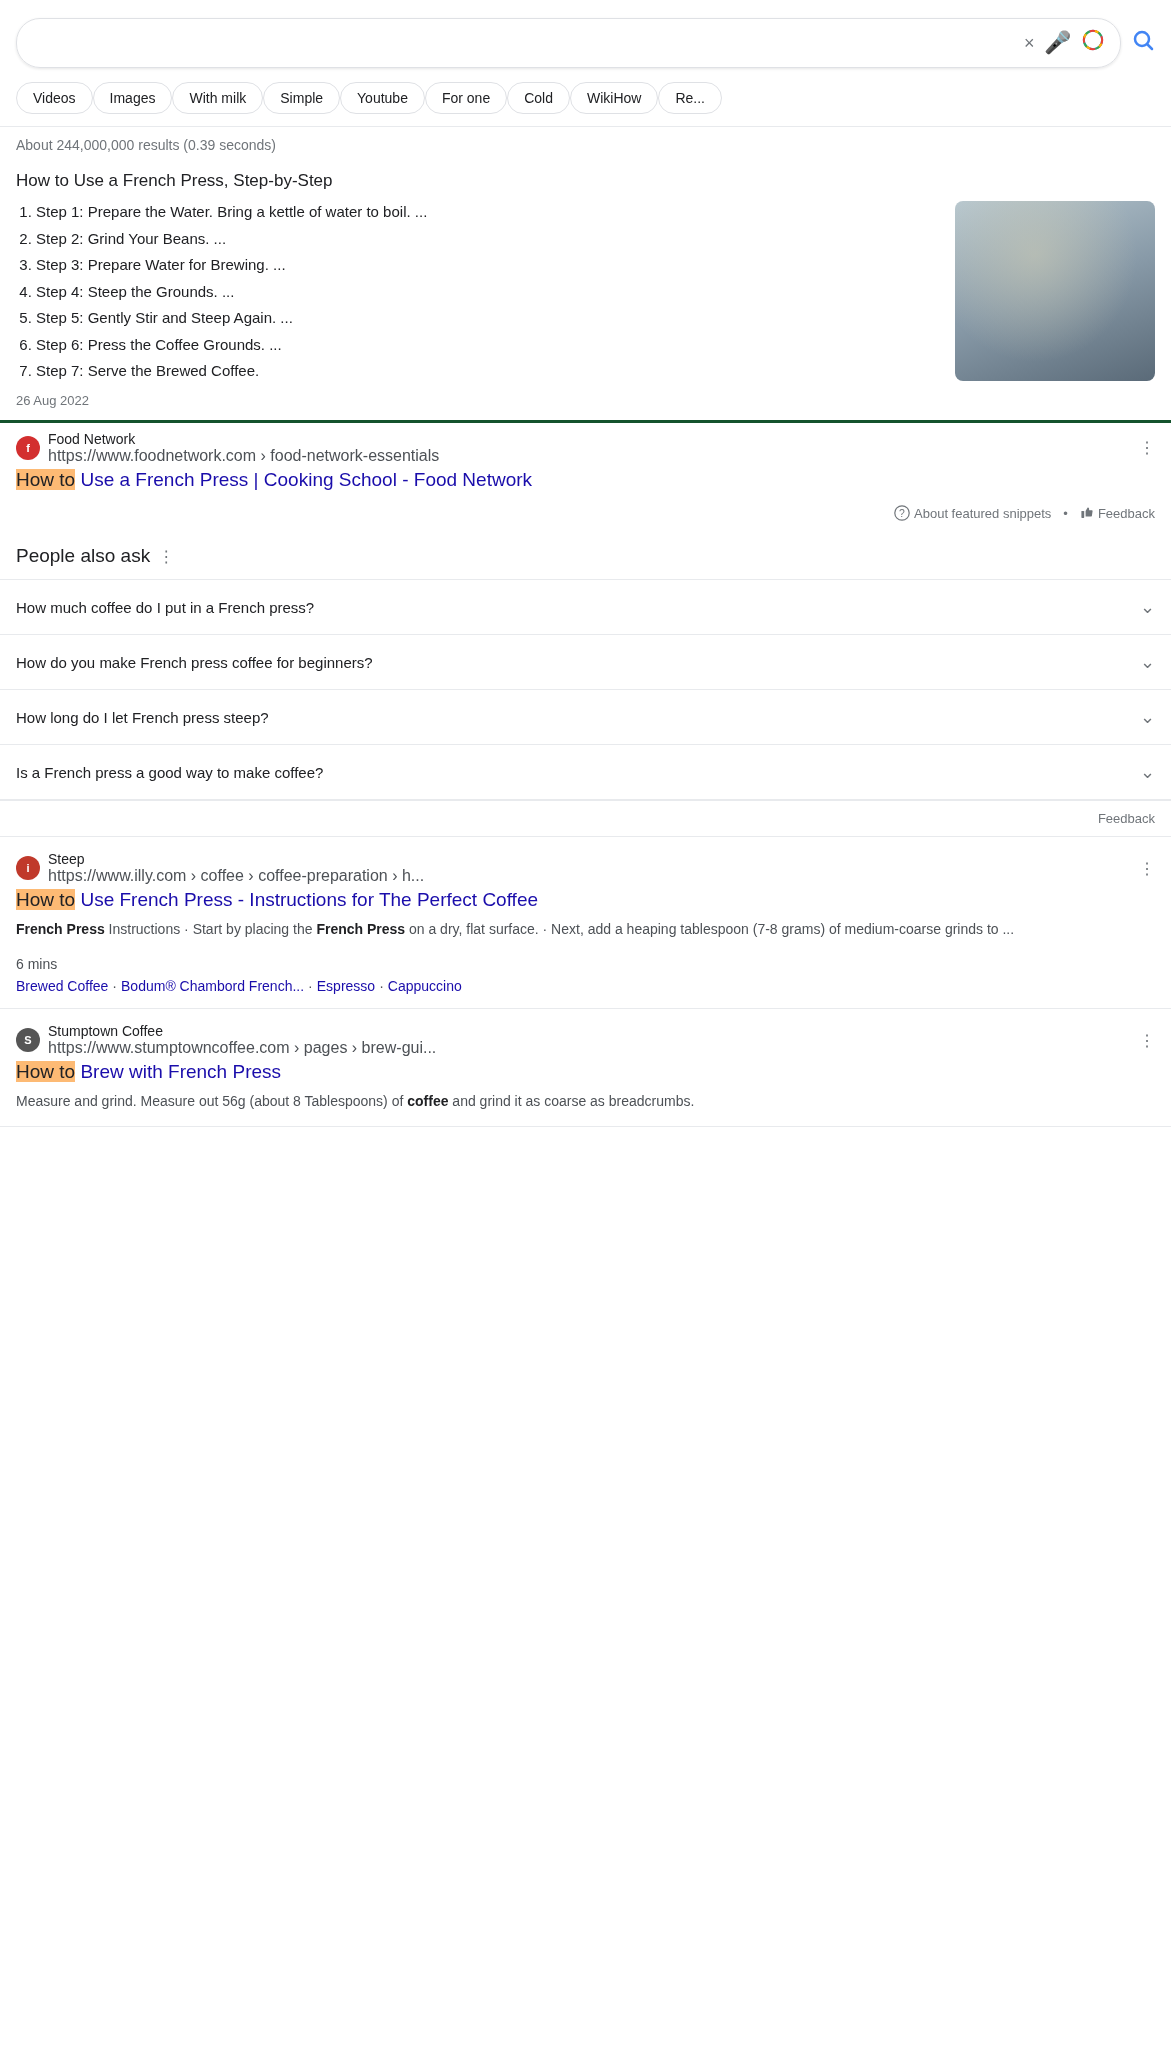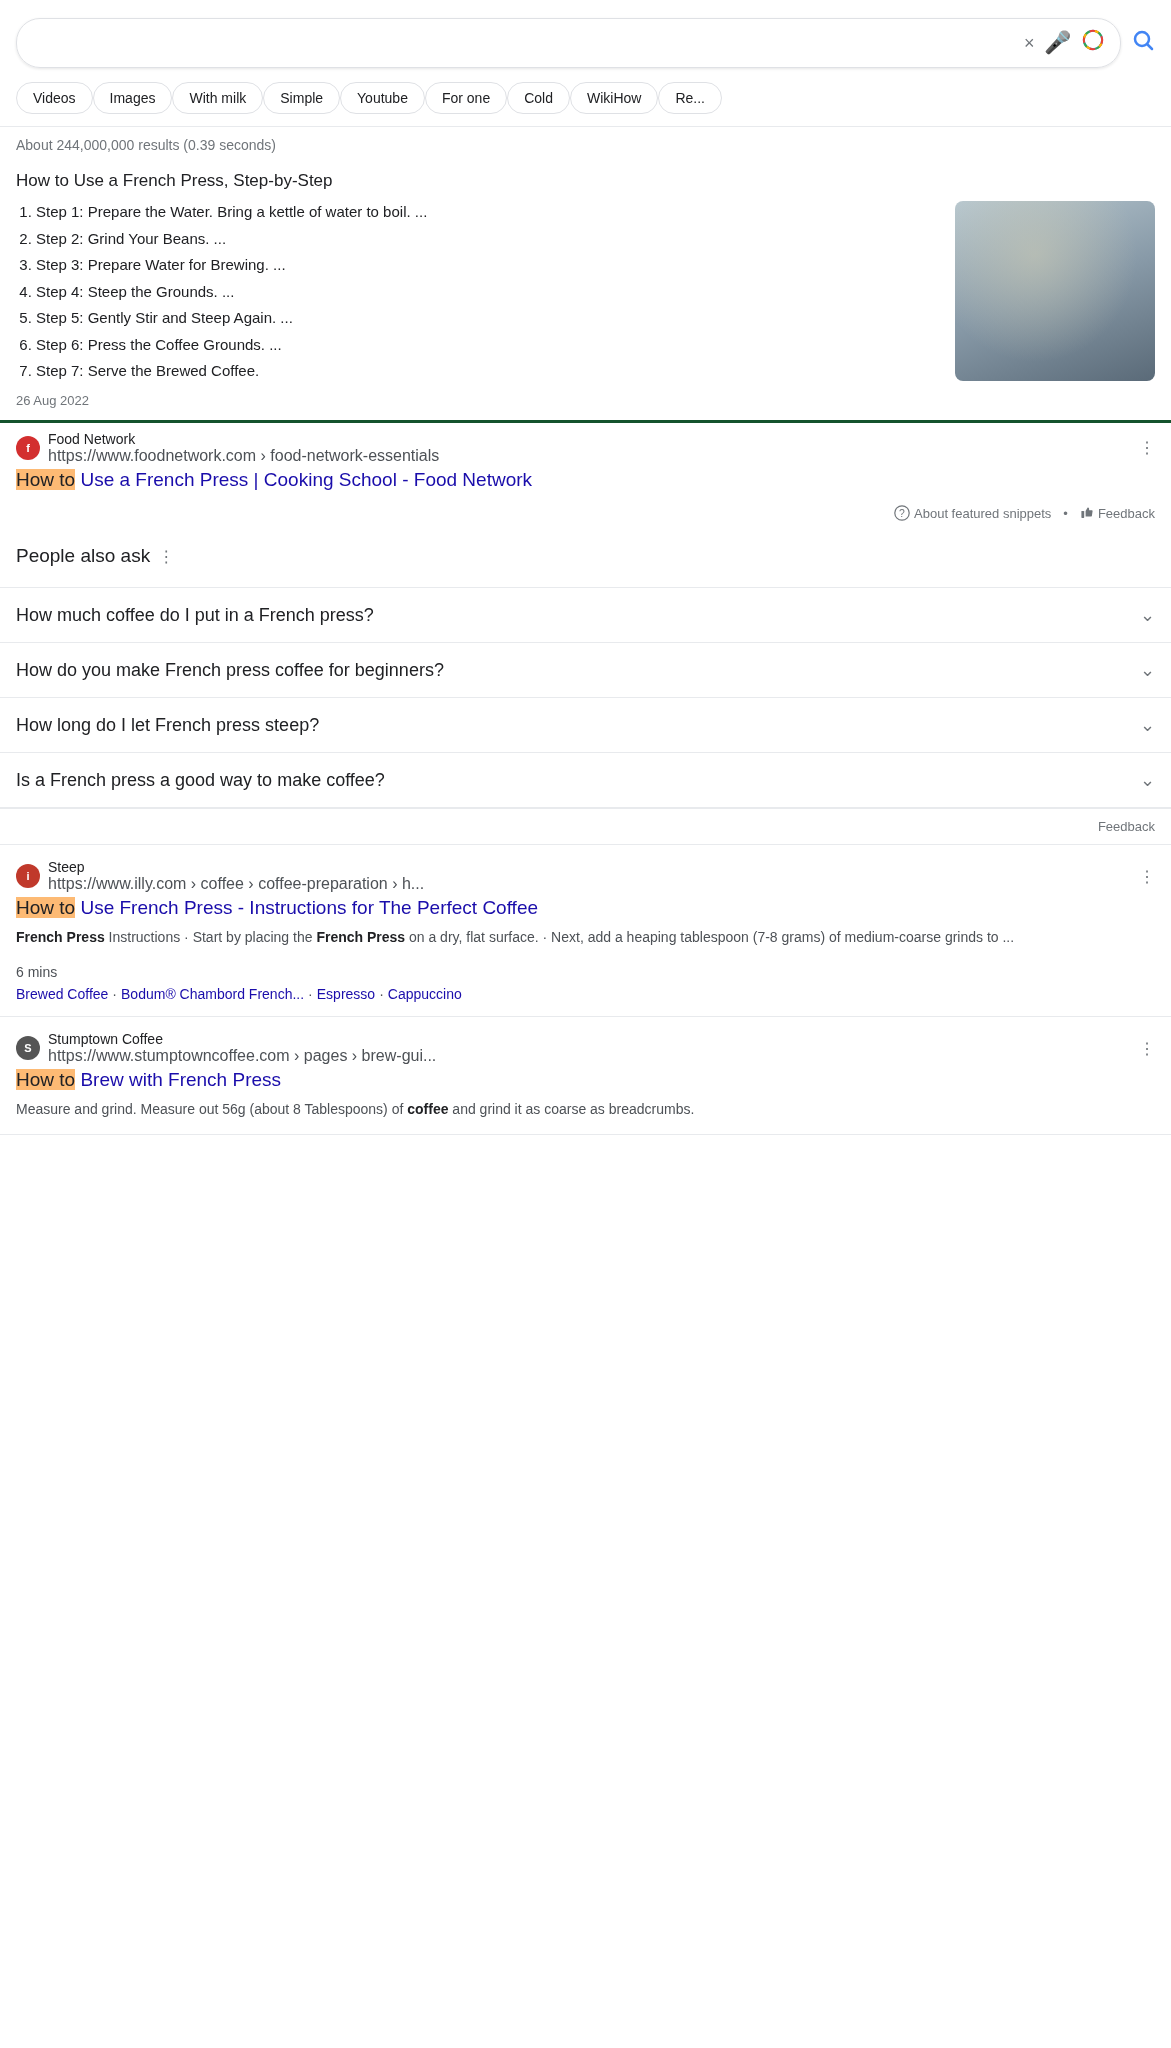--- a/index.html
+++ b/index.html
@@ -192,21 +192,21 @@
 
     
     .paa-section {
       padding: 16px 16px 0 16px;
       border-bottom: 1px solid #e8eaed;
     }
     .paa-title-row {
       display: flex;
       align-items: center;
       gap: 8px;
-      margin-bottom: 20px;
+      margin-bottom: 12px;
     }
     .paa-title {
       font-size: 19px;
       font-weight: 500;
       color: #202124;
     }
     .paa-dots {
       color: #70757a;
       font-size: 16px;
       cursor: pointer;
@@ -221,21 +221,21 @@
       cursor: pointer;
       border-left: none;
       border-right: none;
       border-top: none;
       border-bottom: 1px solid #e8eaed;
       margin: 0 -16px;
       padding: 16px 16px;
     }
     .paa-item:first-of-type { border-top: 1px solid #e8eaed; }
     .paa-item-text {
-      font-size: 18px;
+      font-size: 15px;
       color: #202124;
     }
     .paa-chevron {
       color: #70757a;
       font-size: 18px;
     }
     .paa-feedback {
       text-align: right;
       padding: 10px 16px;
       font-size: 13px;

